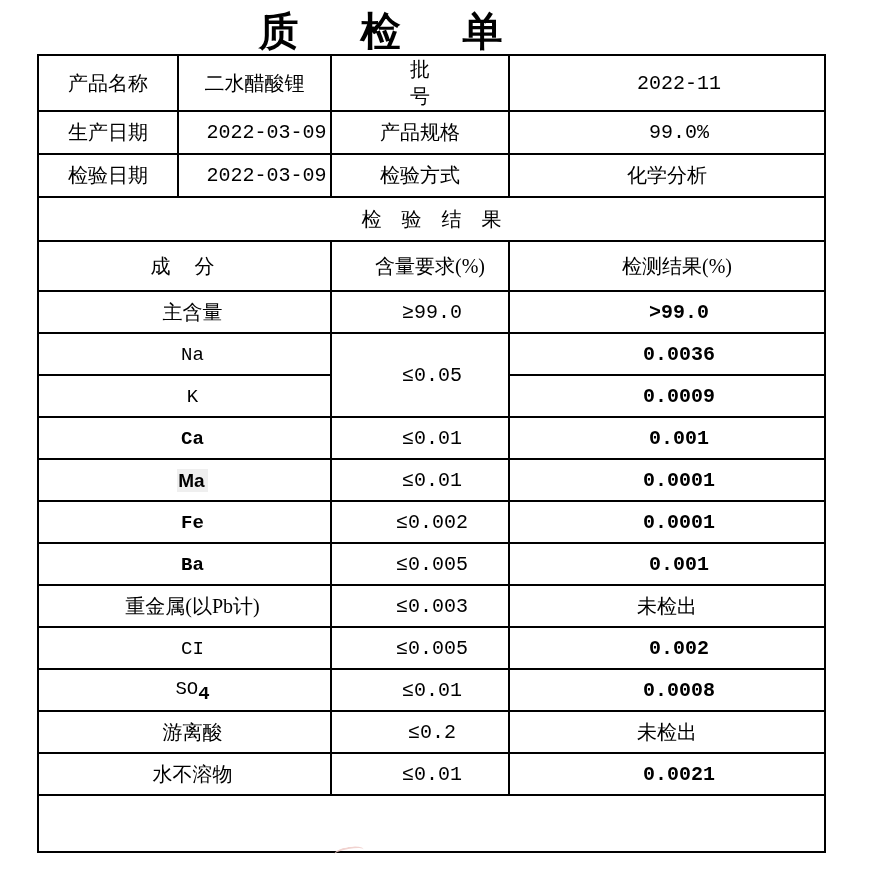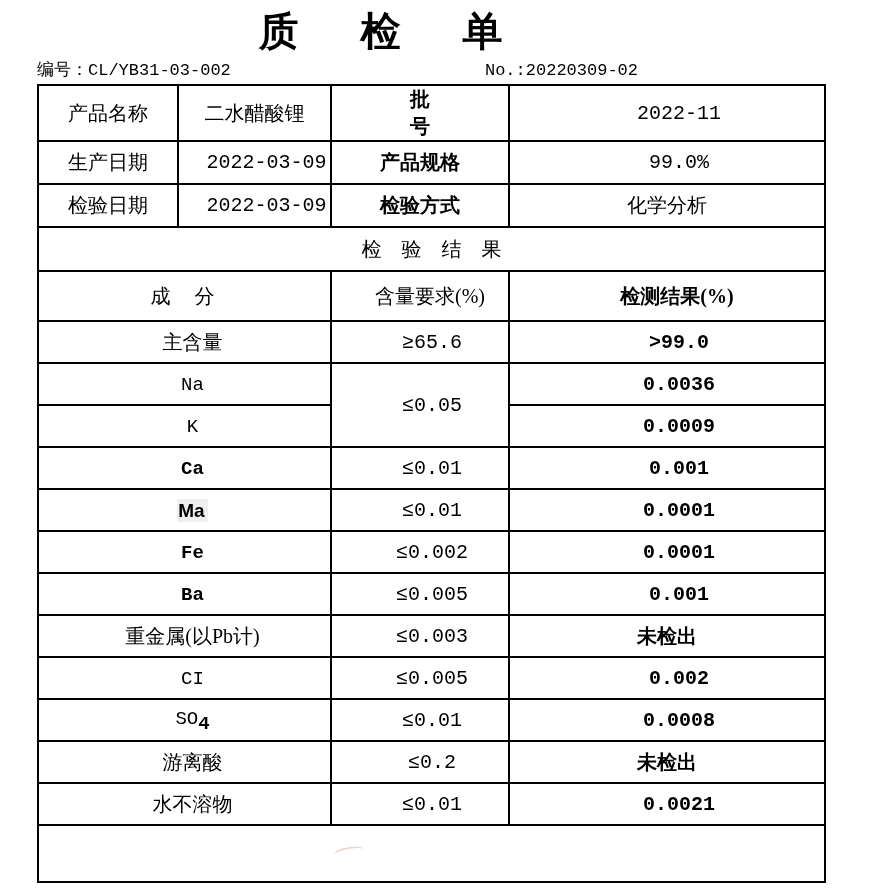--- a/index.html
+++ b/index.html
@@ -51,21 +51,21 @@
     vertical-align: middle;
     font-size: 20px;
     overflow: hidden;
   }
   .r-top td    { height: 43px; }
   .r-sec td    { height: 44px; }
   .r-head td   { height: 50px; padding-left: 20px; }
   .r-data td   { height: 42px; }
   .r-empty td  { height: 57px; }
 
-  .bold { font-weight: bold; margin-left: 24px; }
+  .bold { font-weight: normal; margin-left: 24px; }
   .gap-wide  { letter-spacing: 2.5em; padding-left: 2.5em; }  
   .gap-med   { letter-spacing: 1.0em; padding-left: 1.0em; }  
   .gap-small { letter-spacing: 1.2em; padding-left: 1.2em; }  
   .num {
     font-family: "Liberation Mono", "DejaVu Sans Mono", monospace;
     font-size: 19px;
     padding-left: 24px;
   }
   .result-num { font-weight: bold; }
   td.component {
@@ -97,24 +97,20 @@
     opacity: 0.8;
   }
 </style>
 </head>
 <body>
 
 <div class="sheet">
 
   <div class="title">质检单</div>
 
-  <div class="info-line">
-    <span class="serial"><span>编号：</span><span class="serial-value">CL/YB31-03-002</span></span>
-    <span class="doc-number">No.:20220309-02</span>
-  </div>
 
   <table class="qc">
     <colgroup>
       <col style="width:140px">
         <col style="width:153px">
         <col style="width:178px">
         <col style="width:316px">
     </colgroup>
 
     <tbody>
@@ -142,21 +138,21 @@
     </tr>
 
     <tr class="r-head">
       <td colspan="2" class="gap-small">成分</td>
       <td>含量要求(%)</td>
       <td class="bold">检测结果(%)</td>
     </tr>
 
     <tr class="r-data">
       <td colspan="2" class="component">主含量</td>
-      <td class="num req">≥65.6</td>
+      <td class="num req">≥99.0</td>
       <td class="num result-num">&gt;99.0</td>
     </tr>
     <tr class="r-data">
       <td colspan="2" class="component"><span class="latin">Na</span></td>
       <td rowspan="2" class="num req">≤0.05</td>
       <td class="num result-num">0.0036</td>
     </tr>
     <tr class="r-data">
       <td colspan="2" class="component"><span class="latin">K</span></td>
       <td class="num result-num">0.0009</td>

